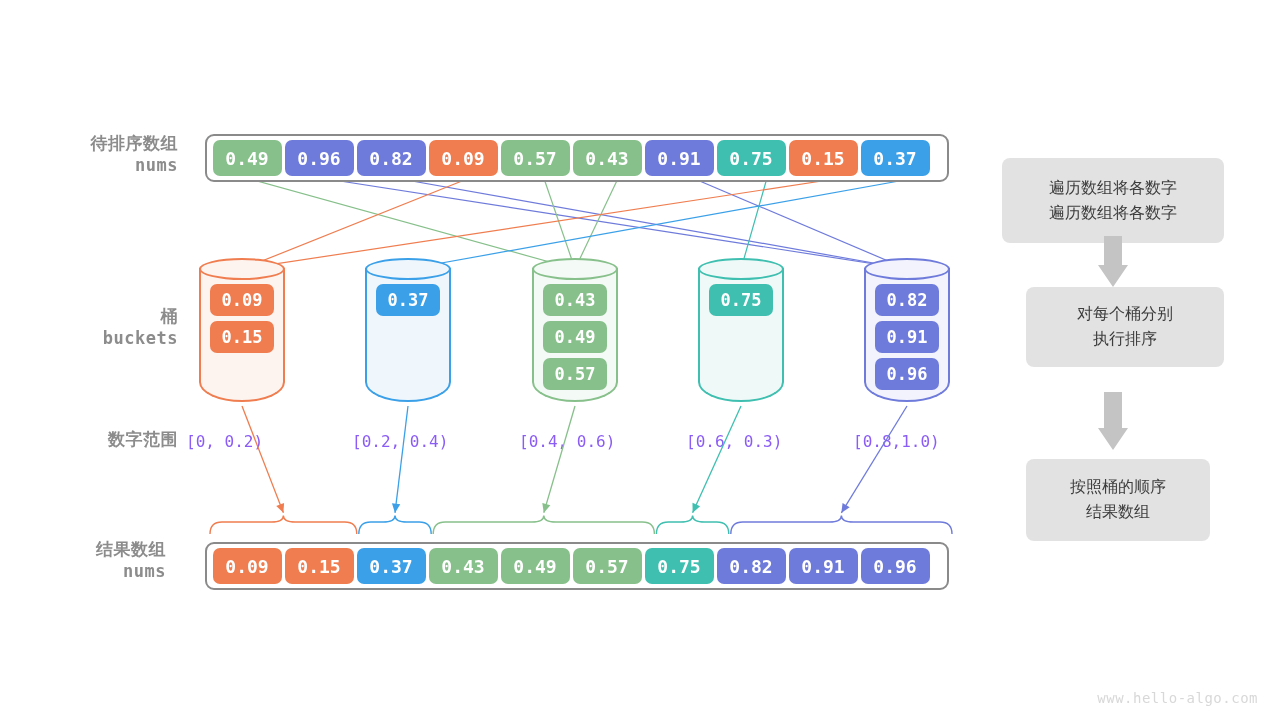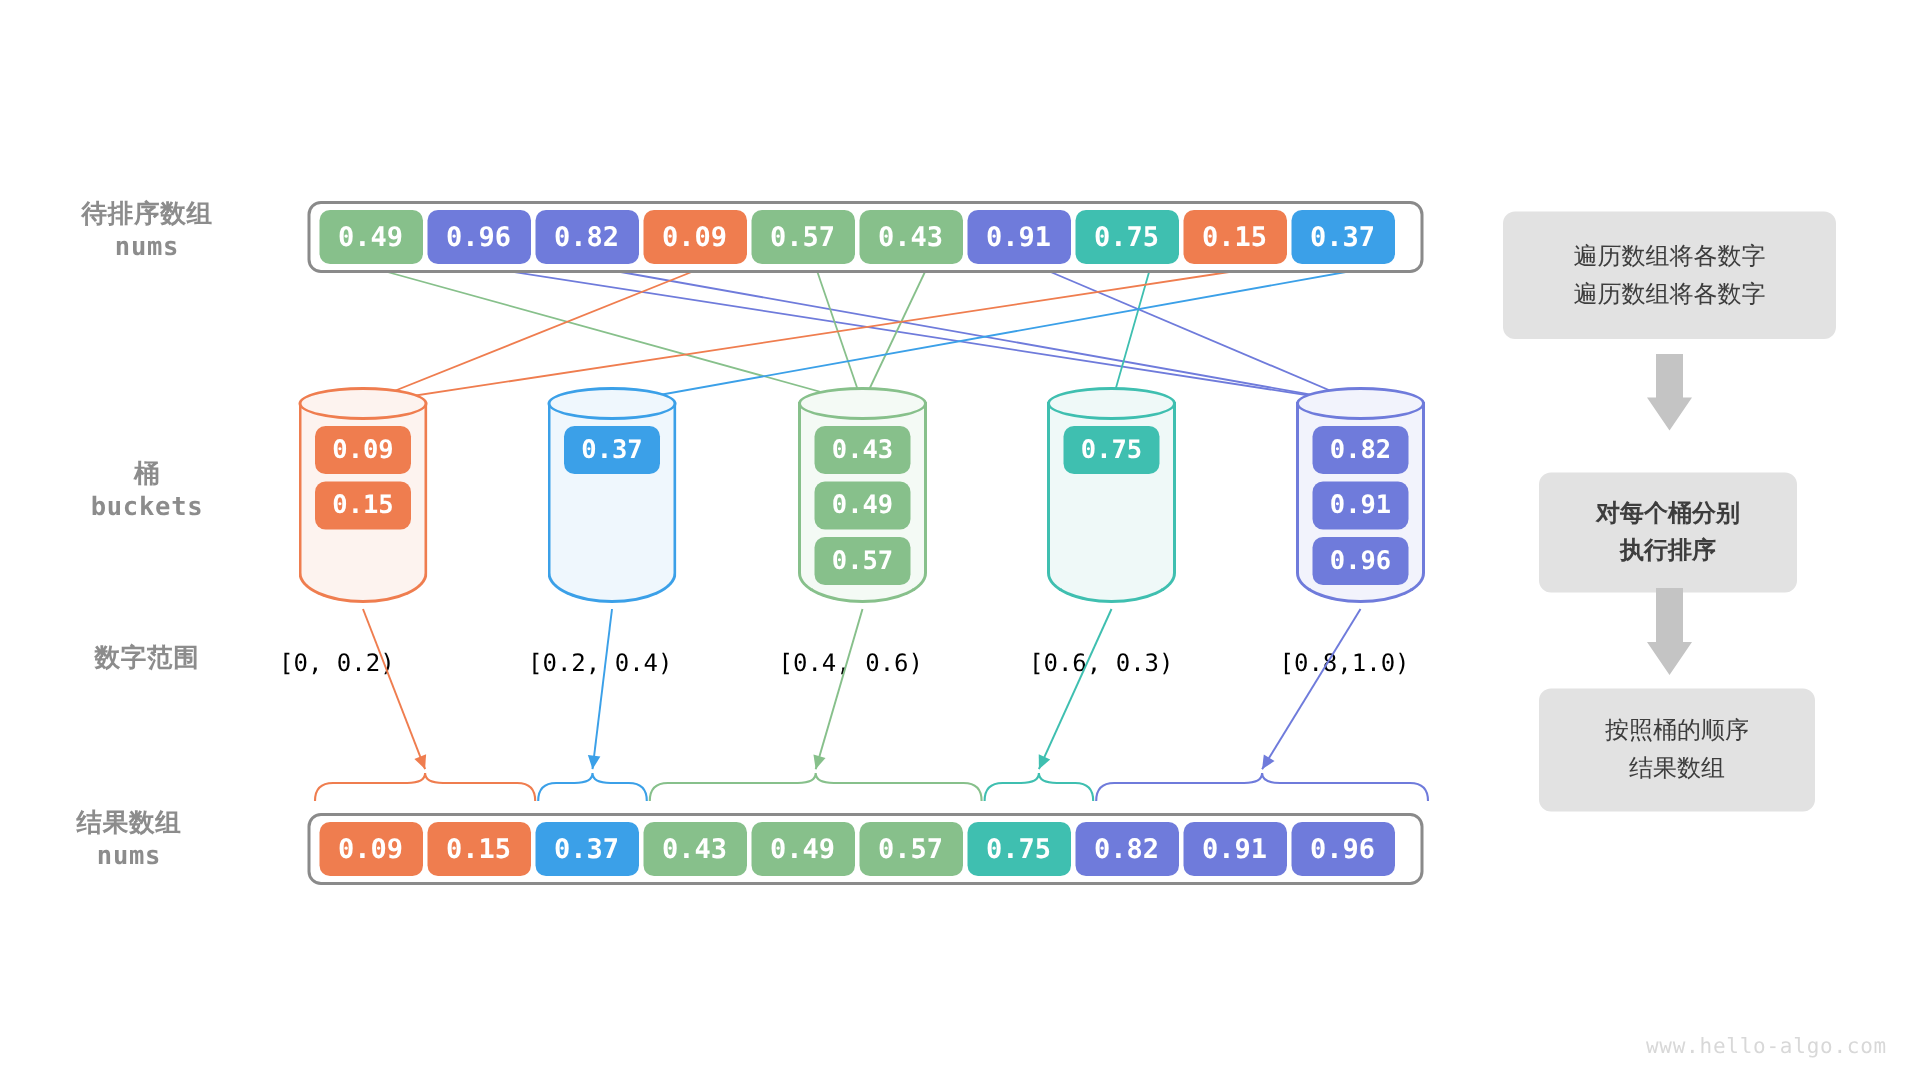--- a/index.html
+++ b/index.html
@@ -6,21 +6,21 @@
   body{
     width:1280px;height:720px;background:#ffffff;
     font-family:"DejaVu Sans","Liberation Sans",sans-serif;
     overflow:hidden;position:relative;
   }
   #stage{position:absolute;left:0;top:0;width:1280px;height:720px;}
   svg.layer{position:absolute;left:0;top:0;width:1280px;height:720px;pointer-events:none;}
 
   
   .side-label{
-    position:absolute;text-align:center;color:#8c8c8c;
+    position:absolute;text-align:right;color:#8c8c8c;
     font-weight:bold;line-height:1.3;letter-spacing:.5px;
   }
   .side-label .cn{font-size:17px;display:block;}
   .side-label .en{font-size:17px;display:block;font-family:"DejaVu Sans Mono","Liberation Mono",monospace;}
 
   
   .array-frame{
     position:absolute;border:2.5px solid #8a8a8a;border-radius:9px;
     background:#ffffff;display:flex;align-items:center;
     padding:4px;box-sizing:border-box;
@@ -46,21 +46,21 @@
     box-sizing:border-box;border-radius:50%;
   }
   .bucket-items{
     position:absolute;left:0;top:26px;width:86px;
     display:flex;flex-direction:column;align-items:center;gap:5px;
   }
   .bucket-items .cell{width:64px;height:32px;font-size:17px;margin:0;}
 
   
   .range{
-    position:absolute;color:#000000;font-size:16px;
+    position:absolute;color:#8b5cf6;font-size:16px;
     font-family:"DejaVu Sans Mono","Liberation Mono",monospace;
     white-space:nowrap;
   }
 
   
   .step-box{
     position:absolute;background:#e2e2e2;border-radius:8px;
     color:#3d3d3d;font-size:16px;line-height:1.55;
     display:flex;flex-direction:column;align-items:center;justify-content:center;
     text-align:center;box-sizing:border-box;padding:10px 14px;
@@ -222,25 +222,25 @@
       <div class="cell" style="background: rgb(135, 192, 139);">0.43</div>
       <div class="cell" style="background: rgb(135, 192, 139);">0.49</div>
       <div class="cell" style="background: rgb(135, 192, 139);">0.57</div>
       <div class="cell" style="background: rgb(63, 191, 176);">0.75</div>
       <div class="cell" style="background: rgb(111, 123, 219);">0.82</div>
       <div class="cell" style="background: rgb(111, 123, 219);">0.91</div>
       <div class="cell" style="background: rgb(111, 123, 219);">0.96</div>
     </div>
 
   <div id="steps-container">
-      <div class="step-box" style="left: 1002px; top: 141px; width: 222px; height: 85px; background: rgb(226, 226, 226);">
+      <div class="step-box" style="left: 1002px; top: 158px; width: 222px; height: 85px; background: rgb(226, 226, 226);">
         <span>遍历数组将各数字</span>
         <span>遍历数组将各数字</span>
       </div>
-      <div class="step-box" style="left: 1026px; top: 315px; width: 172px; height: 80px; background: rgb(226, 226, 226); font-weight: bold;">
+      <div class="step-box" style="left: 1026px; top: 287px; width: 198px; height: 80px; background: rgb(226, 226, 226);">
         <span>对每个桶分别</span>
         <span>执行排序</span>
       </div>
       <div class="step-box" style="left: 1026px; top: 459px; width: 184px; height: 82px; background: rgb(226, 226, 226);">
         <span>按照桶的顺序</span>
         <span>结果数组</span>
       </div>
     </div>
   <svg class="layer">
     <g id="step-arrow-shapes">

